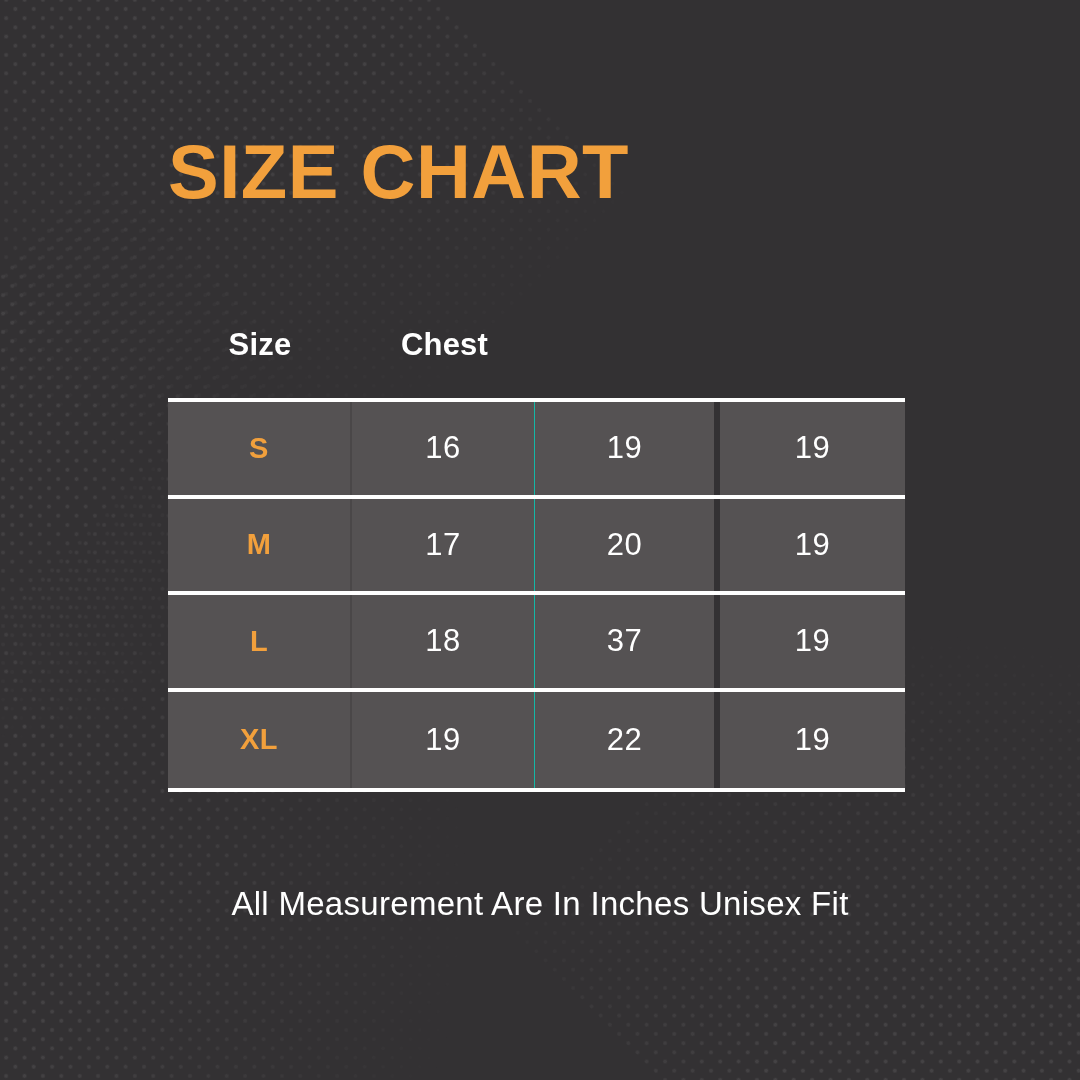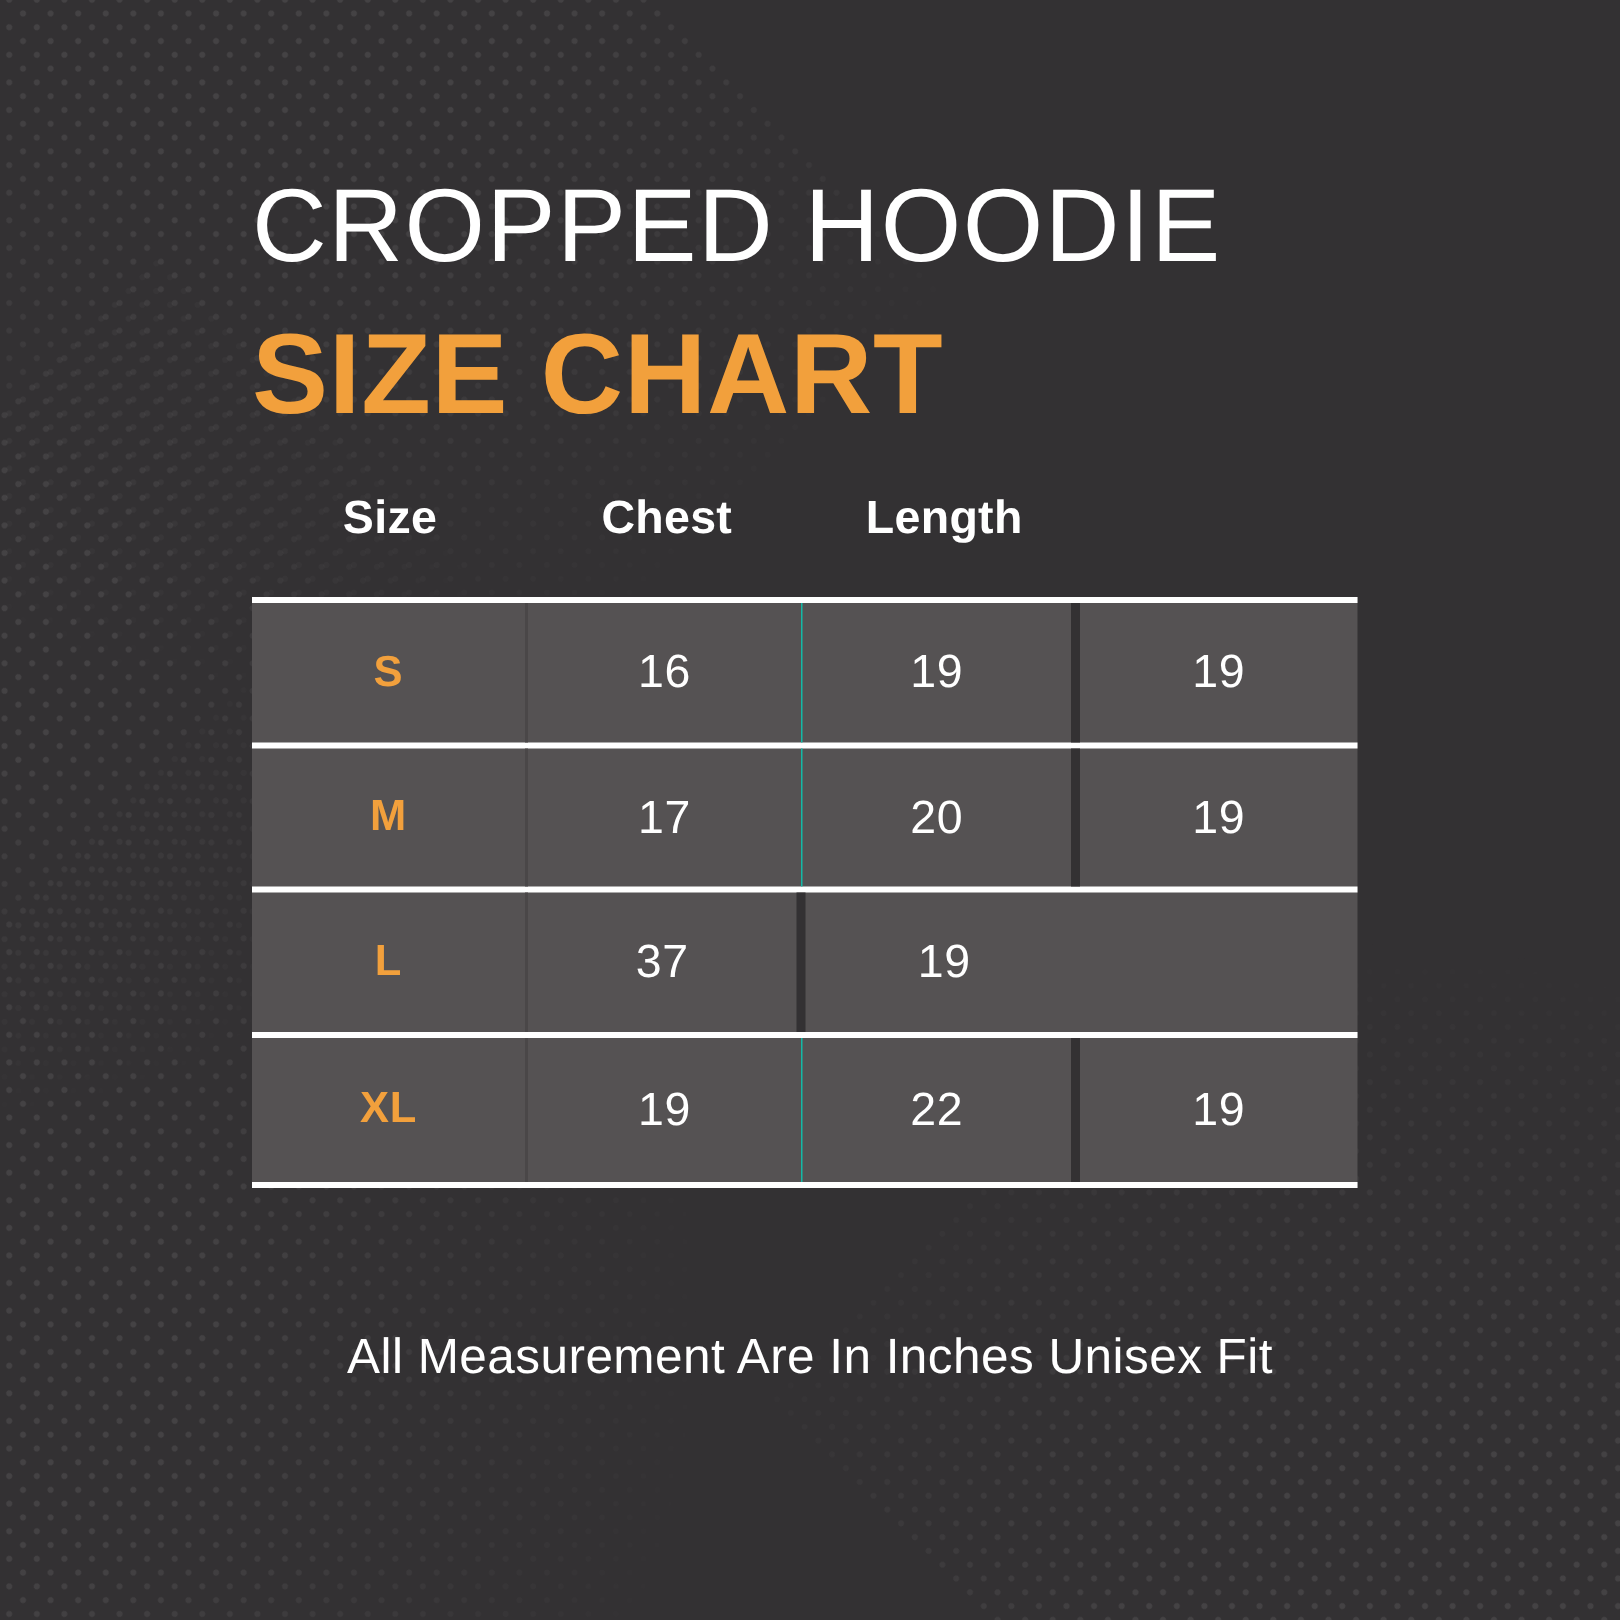--- a/index.html
+++ b/index.html
@@ -164,50 +164,49 @@
 <body>
 
 <div id="poster">
 
   <div class="halftone tl"></div>
   <div class="halftone ml"></div>
   <div class="halftone bl"></div>
   <div class="halftone br"></div>
 
   <div id="title-block">
-    <div id="title-line1">CROPPED HOODIE</div>
     <div id="title-line2">SIZE CHART</div>
   </div>
 
   <div id="table-wrap">
 
     <div class="thead">
       <div class="th c0">Size</div>
       <div class="th c2">Chest</div>
-      <div class="th c3">Length</div>
     </div>
 
     <div id="tbody">
 
       <div class="trow">
         <div class="cell c0 size-cell">S</div>
         <div class="cell c1">16</div>
         <div class="cell c2">19</div>
         <div class="cell c3">19</div>
       </div>
 
       <div class="trow">
         <div class="cell c0 size-cell">M</div>
         <div class="cell c1">17</div>
         <div class="cell c2">20</div>
         <div class="cell c3">19</div>
       </div>
 
       <div class="trow">
         <div class="cell c0 size-cell">L</div>
+        <div class="cell c1">18</div>
         <div class="cell c2">37</div>
         <div class="cell c3">19</div>
       </div>
 
       <div class="trow">
         <div class="cell c0 size-cell">XL</div>
         <div class="cell c1">19</div>
         <div class="cell c2">22</div>
         <div class="cell c3">19</div>
       </div>

